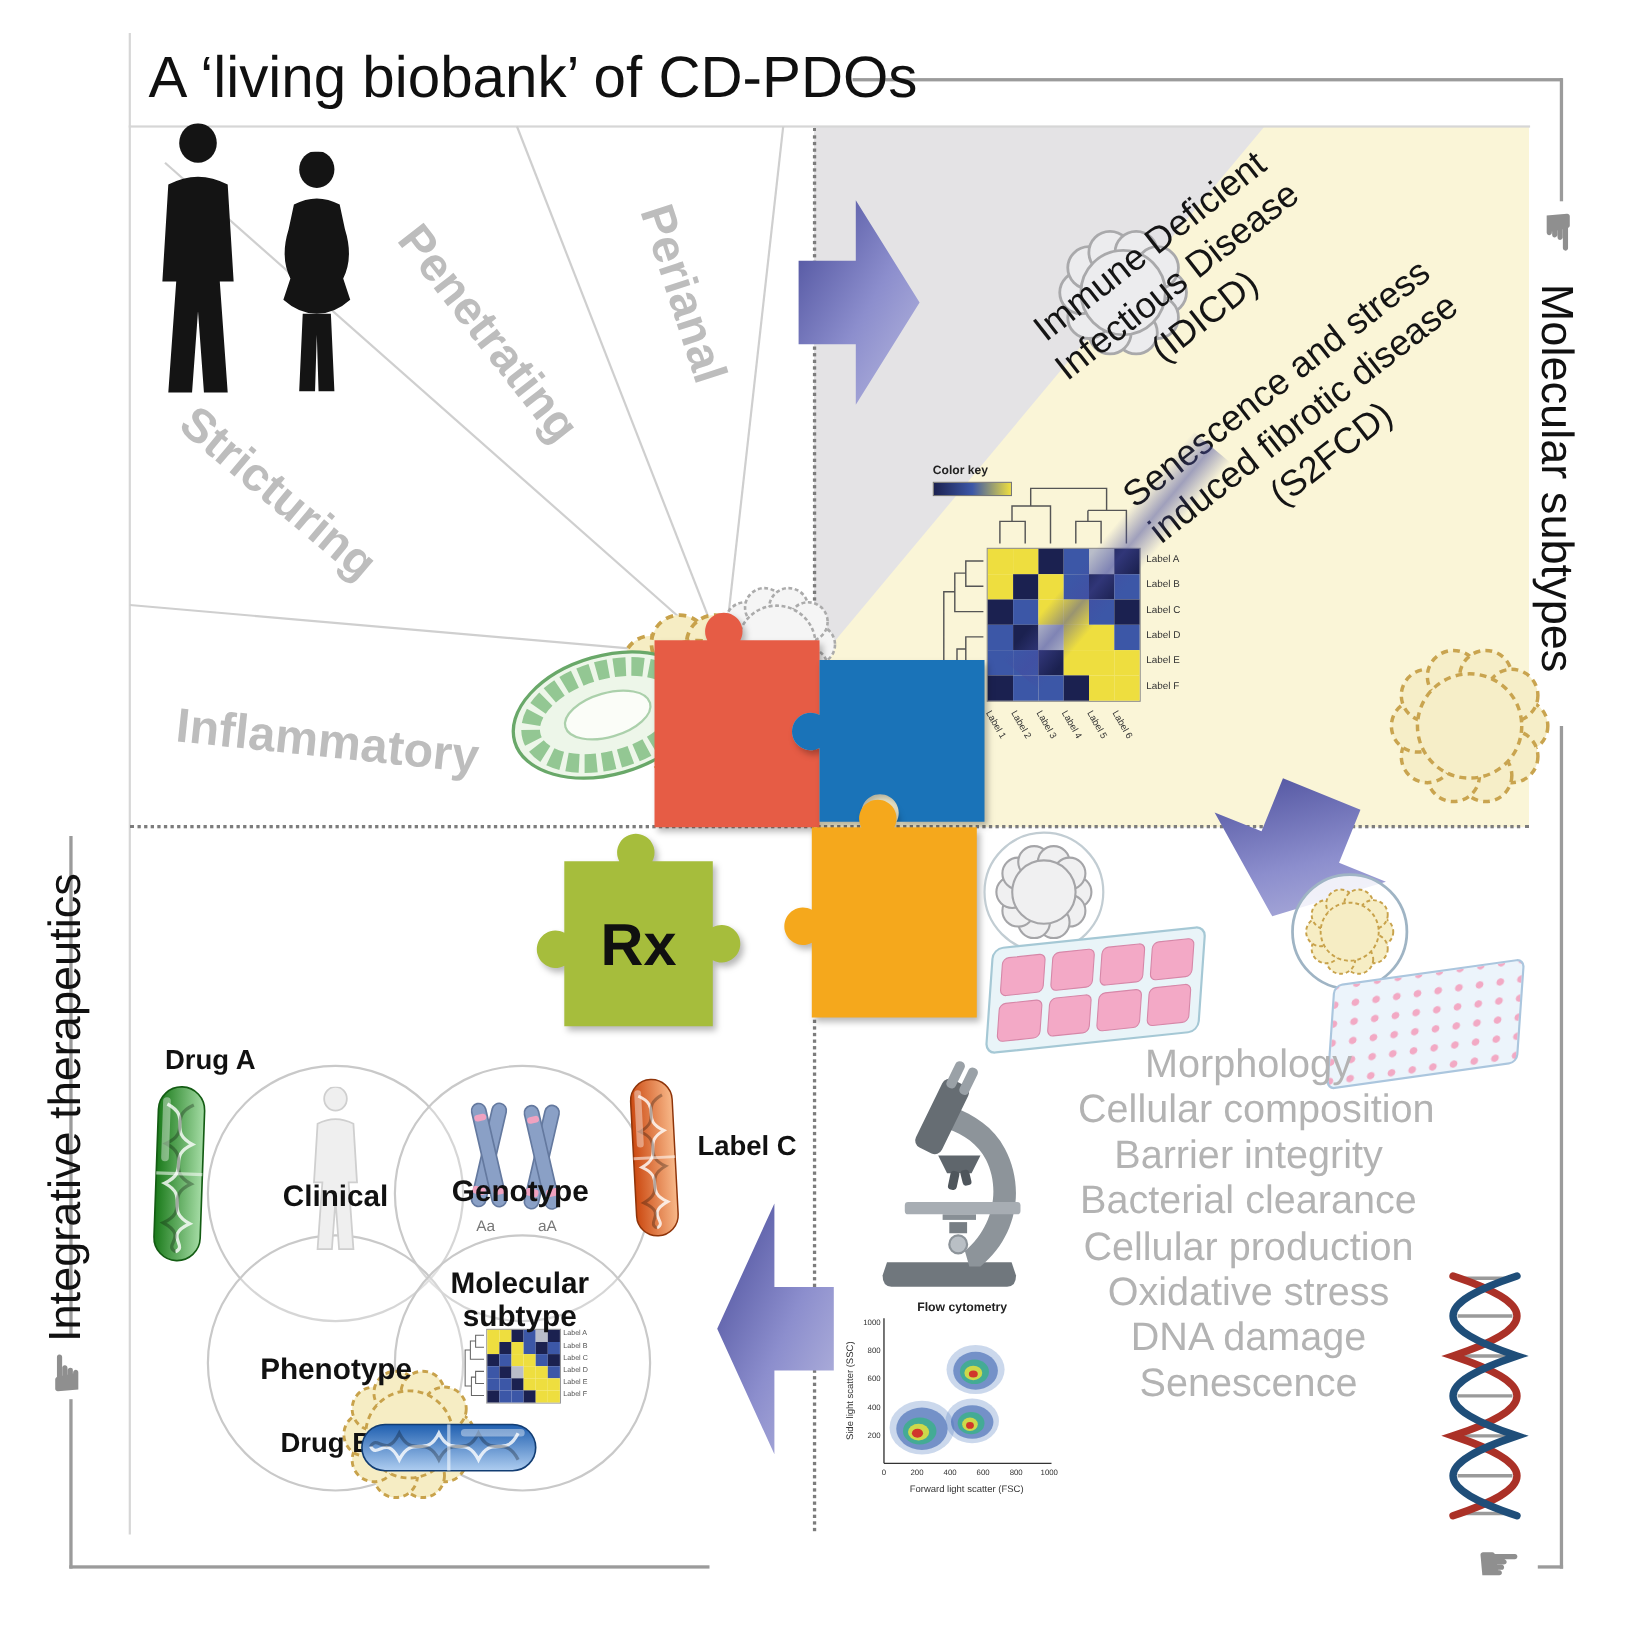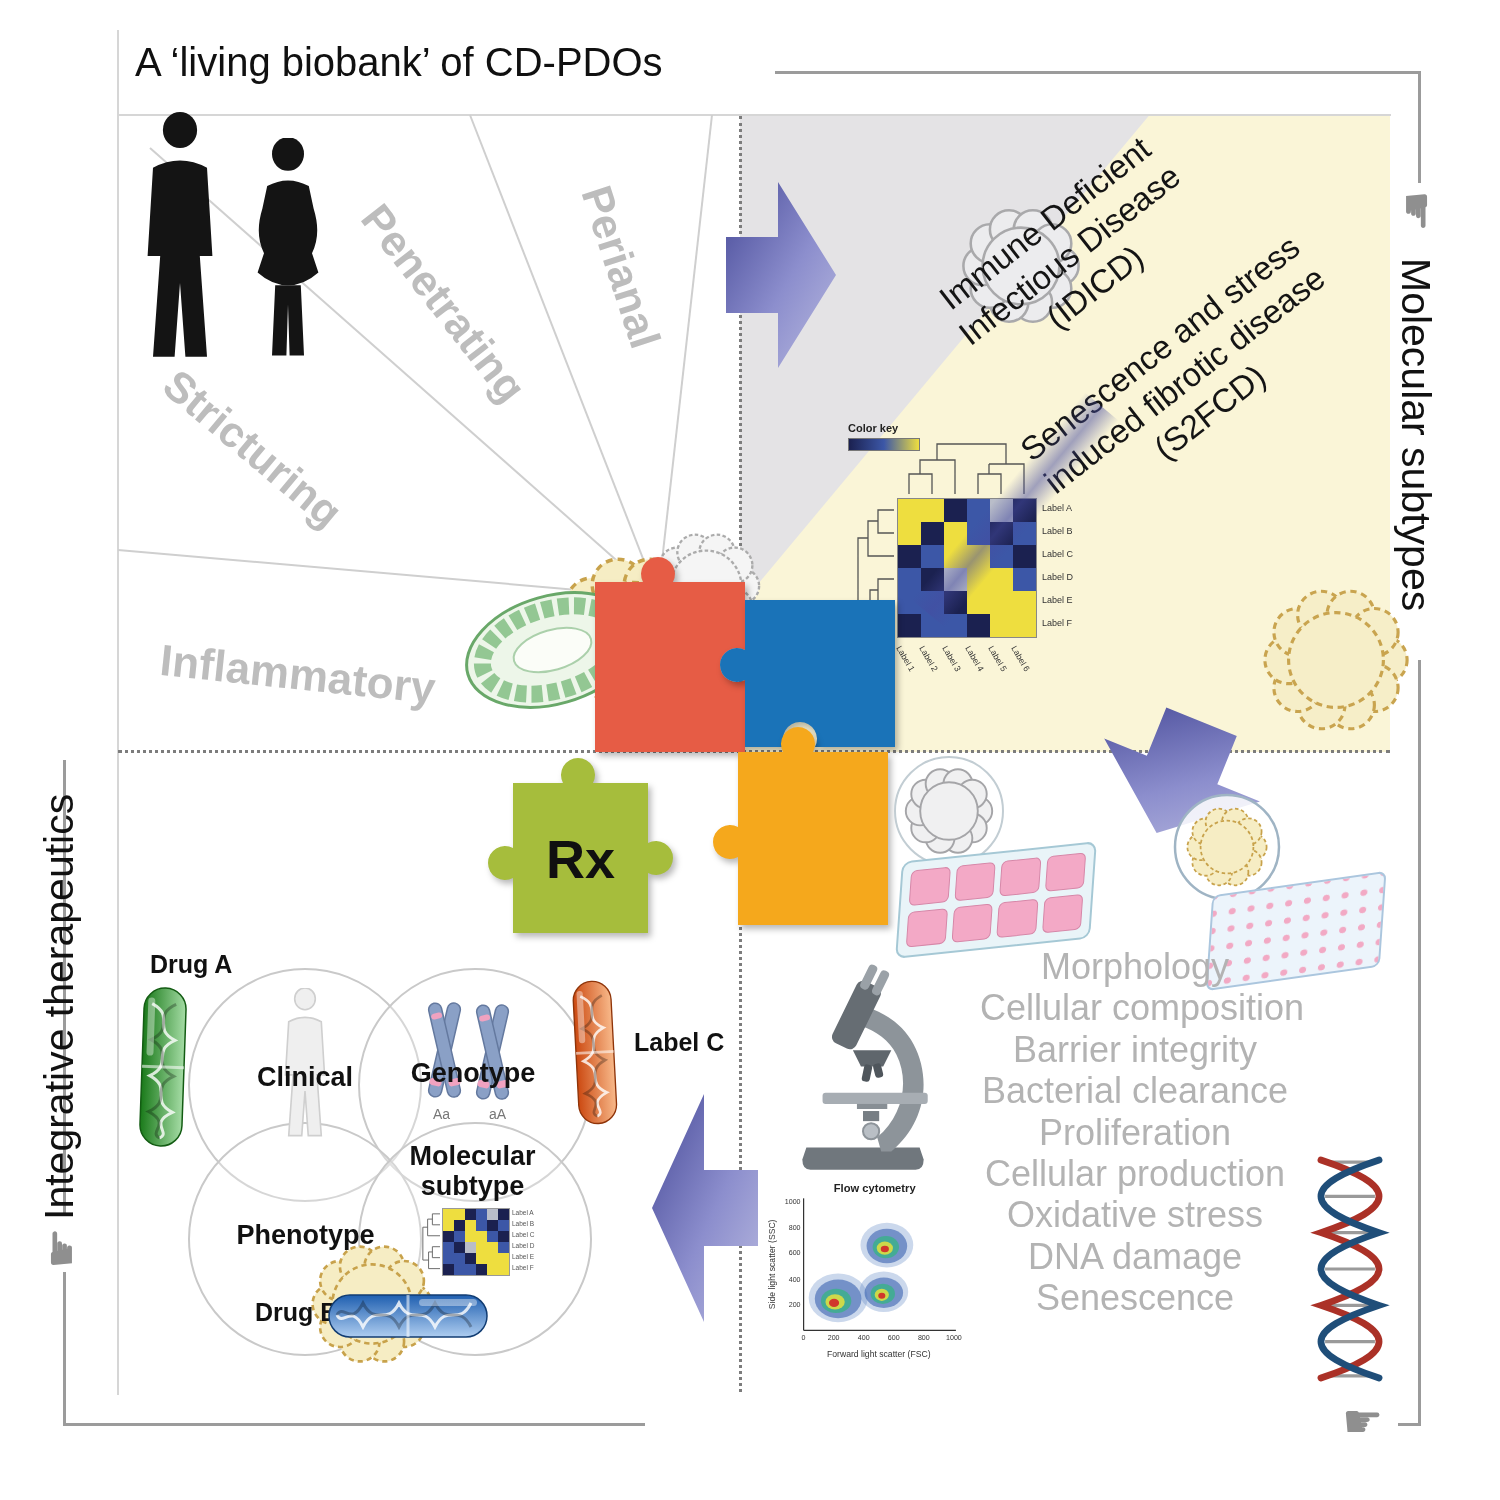--- a/index.html
+++ b/index.html
@@ -6,21 +6,21 @@
   .stage{position:relative;width:1500px;height:1500px;background:#fff;overflow:hidden;
          font-family:"Liberation Sans",sans-serif;color:#111;}
   .abs{position:absolute;}
   svg{overflow:visible;display:block;}
   .ln{position:absolute;background:#9b9b9b;}
   .thin{position:absolute;background:#d6d6d6;}
   .hand{position:absolute;font-family:"DejaVu Sans",sans-serif;color:#8f8f8f;font-size:46px;line-height:1;}
   .fanlabel{position:absolute;color:#bdbdbd;font-weight:bold;white-space:nowrap;transform-origin:0 0;}
   .rot-text{position:absolute;text-align:center;transform-origin:50% 50%;line-height:1.22;color:#141414;}
   .venn{position:absolute;width:230px;height:230px;border:2px solid #c9c9c9;border-radius:50%;background:rgba(255,255,255,0.25);}
-  .vlabel{position:absolute;font-weight:bold;font-size:27px;text-align:center;color:#111;}
+  .vlabel{position:absolute;font-weight:bold;font-size:27px;text-align:center;color:#111;margin-top:10px;}
   .assay{font-size:36px;line-height:41.4px;color:#b3b3b3;text-align:center;white-space:nowrap;}
   .druglabel{position:absolute;font-weight:bold;font-size:25px;color:#111;white-space:nowrap;}
   .hm-rowlab{position:absolute;font-size:9px;color:#333;white-space:nowrap;}
   .hm-collab{position:absolute;font-size:8.5px;color:#333;white-space:nowrap;transform:rotate(60deg);transform-origin:0 0;}
   .hm-rowlab-mini{position:absolute;font-size:6.5px;color:#555;white-space:nowrap;}
   .vert-rl{writing-mode:vertical-rl;}
   .dotted-h{position:absolute;height:0;border-top:3px dotted #7c7c7c;}
   .dotted-v{position:absolute;width:0;border-left:3px dotted #7c7c7c;}
   .puzzle{filter:drop-shadow(3px 4px 3px rgba(0,0,0,0.28));}
   .tray{position:absolute;background:#e9f4f8;border:2px solid #a5c8d5;border-radius:10px;
@@ -103,21 +103,21 @@
   <div class="ln" style="left:1418px;top:660px;width:3px;height:766px;"></div>
   <div class="ln" style="left:1398px;top:1423px;width:23px;height:3px;"></div>
   <div class="ln" style="left:63px;top:1423px;width:582px;height:3px;"></div>
   <div class="ln" style="left:63px;top:1272px;width:3px;height:154px;"></div>
   <div class="ln" style="left:63px;top:760px;width:3px;height:455px;"></div>
 
   <div class="hand" style="left:1396px;top:188px;transform:rotate(90deg);">☛</div>
   <div class="hand" style="left:1342px;top:1398px;">☛</div>
   <div class="hand" style="left:40px;top:1225px;transform:rotate(-90deg);">☛</div>
 
-  <div class="abs" style="left:135px;top:40px;font-size:40px;color:#101010;">A ‘living biobank’ of CD-PDOs</div>
+  <div class="abs" style="left:135px;top:40px;font-size:53px;color:#101010;">A ‘living biobank’ of CD-PDOs</div>
   <div class="abs vert-rl" style="left:1392px;top:258px;font-size:41px;">Molecular subtypes</div>
   <div class="abs vert-rl" style="left:36px;top:760px;height:460px;font-size:41px;transform:rotate(180deg);">Integrative therapeutics</div>
 
   <svg class="abs" style="left:0;top:0;" width="1500" height="1500" viewBox="0 0 1500 1500">
     <g stroke="#cfcfcf" stroke-width="2">
       <line x1="658" y1="597" x2="118" y2="550"></line>
       <line x1="658" y1="597" x2="150" y2="148"></line>
       <line x1="658" y1="597" x2="470" y2="115"></line>
       <line x1="658" y1="597" x2="712" y2="115"></line>
     </g>
@@ -429,21 +429,20 @@
     </g>
     <text x="116" y="178" text-anchor="middle" font-size="8.5" fill="#333">Forward light scatter (FSC)</text>
     <text x="14" y="87" text-anchor="middle" font-size="8.5" fill="#333" transform="rotate(-90 14 87)">Side light scatter (SSC)</text>
   </svg>
 
   <div class="abs" style="left:980px;top:946px;width:310px;">
     <div class="assay">Morphology</div>
     <div class="assay">Cellular composition</div>
     <div class="assay">Barrier integrity</div>
     <div class="assay">Bacterial clearance</div>
-    <div class="assay">Proliferation</div>
     <div class="assay">Cellular production</div>
     <div class="assay">Oxidative stress</div>
     <div class="assay">DNA damage</div>
     <div class="assay">Senescence</div>
   </div>
 
   <svg class="abs" style="left:1306px;top:1160px;" width="88" height="218" viewBox="0 0 80 210">
     <g stroke="#9a9a9a" stroke-width="3">
       <line x1="16" y1="2" x2="64" y2="2"></line>
         <line x1="16" y1="35" x2="64" y2="35"></line>

